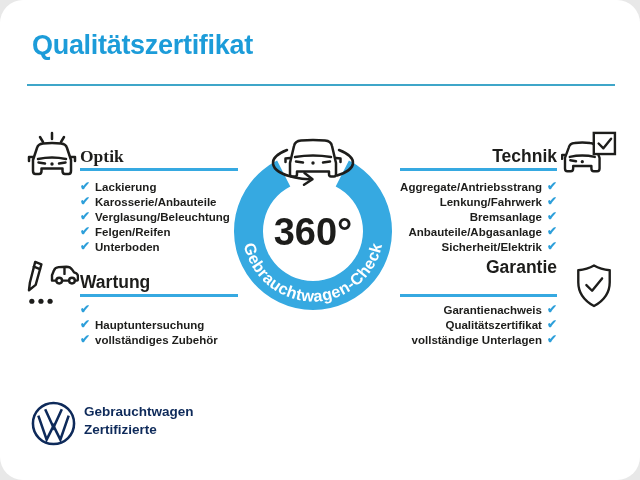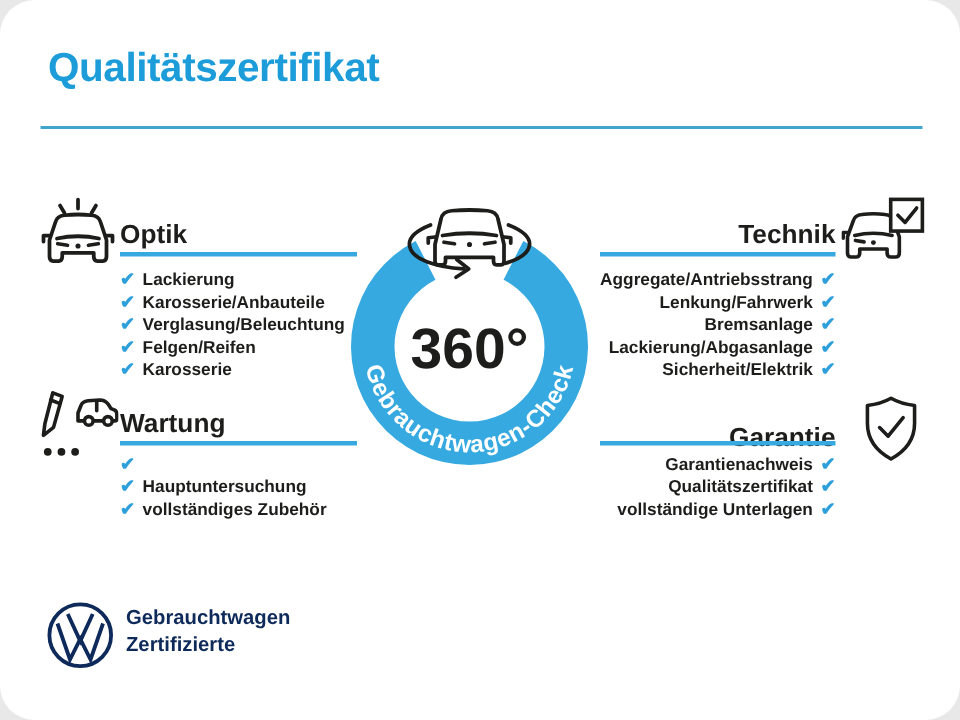--- a/index.html
+++ b/index.html
@@ -56,42 +56,42 @@
   <div class="icon" style="left:26px; top:130px;">
     <svg width="52" height="52" viewBox="0 0 52 52">
       <path class="stroke" d="M14 7 L17 12 M26 3 L26 9 M38 7 L35 12"></path>
       <path class="stroke" d="M7 41 L7 30 L11 18 Q12 14 17 13.5 Q26 12.5 35 13.5 Q40 14 41 18 L45 30 L45 41 Q45 44 42.5 44 L39 44 Q36.5 44 36.5 41 L36.5 38.5 L15.5 38.5 L15.5 41 Q15.5 44 13 44 L9.5 44 Q7 44 7 41 Z"></path>
       <path class="stroke" d="M7 27 L3 27 L3 31 M45 27 L49 27 L49 31"></path>
       <path class="stroke" d="M12 29 Q26 26 40 29"></path>
       <path class="stroke" d="M12.5 32.5 L19 33.5 M39.5 32.5 L33 33.5"></path>
       <circle class="fill-dot" cx="26" cy="34" r="1.7"></circle>
     </svg>
   </div>
-  <div class="sec-title left-col" style="top:146px;">Optik</div>
+  <div class="sec-title left-col" style="top:146px;font-family:Liberation Serif, serif;">Optik</div>
   <div class="sec-rule" style="left:80px; top:168px;"></div>
   <div class="list left-col" style="top:179px;">
     <div class="row">
         <span class="chk">✔</span>
         <span>Lackierung</span>
       </div>
     <div class="row">
         <span class="chk">✔</span>
         <span>Karosserie/Anbauteile</span>
       </div>
     <div class="row">
         <span class="chk">✔</span>
         <span>Verglasung/Beleuchtung</span>
       </div>
     <div class="row">
         <span class="chk">✔</span>
         <span>Felgen/Reifen</span>
       </div>
     <div class="row">
         <span class="chk">✔</span>
-        <span>Karosserie</span>
+        <span>Unterboden</span>
       </div>
   </div>
 
   <div class="icon" style="left:561px; top:131px;">
     <svg width="56" height="48" viewBox="0 0 58 50">
       <path class="stroke" d="M4 39 L4 28 L8 17 Q9 13 14 12.5 Q22 11.5 30 12.5 Q35 13 36 17 L40 28 L40 39 Q40 42 37.5 42 L34 42 Q31.5 42 31.5 39 L31.5 36.5 L12.5 36.5 L12.5 39 Q12.5 42 10 42 L6.5 42 Q4 42 4 39 Z"></path>
       <path class="stroke" d="M4 25 L1 25 L1 29"></path>
       <path class="stroke" d="M9 27 Q22 24 35 27"></path>
       <path class="stroke" d="M9.5 30.5 L15.5 31.5"></path>
       <circle class="fill-dot" cx="22" cy="32" r="1.7"></circle>
@@ -108,21 +108,21 @@
       </div>
     <div class="row right">
         <span>Lenkung/Fahrwerk</span>
         <span class="chk">✔</span>
       </div>
     <div class="row right">
         <span>Bremsanlage</span>
         <span class="chk">✔</span>
       </div>
     <div class="row right">
-        <span>Lackierung/Abgasanlage</span>
+        <span>Anbauteile/Abgasanlage</span>
         <span class="chk">✔</span>
       </div>
     <div class="row right">
         <span>Sicherheit/Elektrik</span>
         <span class="chk">✔</span>
       </div>
   </div>
 
   <div class="icon" style="left:25px; top:259px;">
     <svg width="54" height="48" viewBox="0 0 56 50">
@@ -152,21 +152,21 @@
         <span>vollständiges Zubehör</span>
       </div>
   </div>
 
   <div class="icon" style="left:574px; top:263px;">
     <svg width="40" height="46" viewBox="0 0 42 48">
       <path class="stroke" d="M21 2.5 Q28 6.5 37.5 7.5 L37.5 20 Q37.5 36 21 45 Q4.5 36 4.5 20 L4.5 7.5 Q14 6.5 21 2.5 Z" stroke-width="2.6"></path>
       <path class="stroke" d="M13 23 L19 29 L29.5 16" stroke-width="3.2"></path>
     </svg>
   </div>
-  <div class="sec-title right-col" style="top:281px;">Garantie</div>
+  <div class="sec-title right-col" style="top:257px;">Garantie</div>
   <div class="sec-rule" style="left:400px; top:294px; width:157px;"></div>
   <div class="list right-col" style="top:302px; width:260px;">
     <div class="row right">
         <span>Garantienachweis</span>
         <span class="chk">✔</span>
       </div>
     <div class="row right">
         <span>Qualitätszertifikat</span>
         <span class="chk">✔</span>
       </div>

